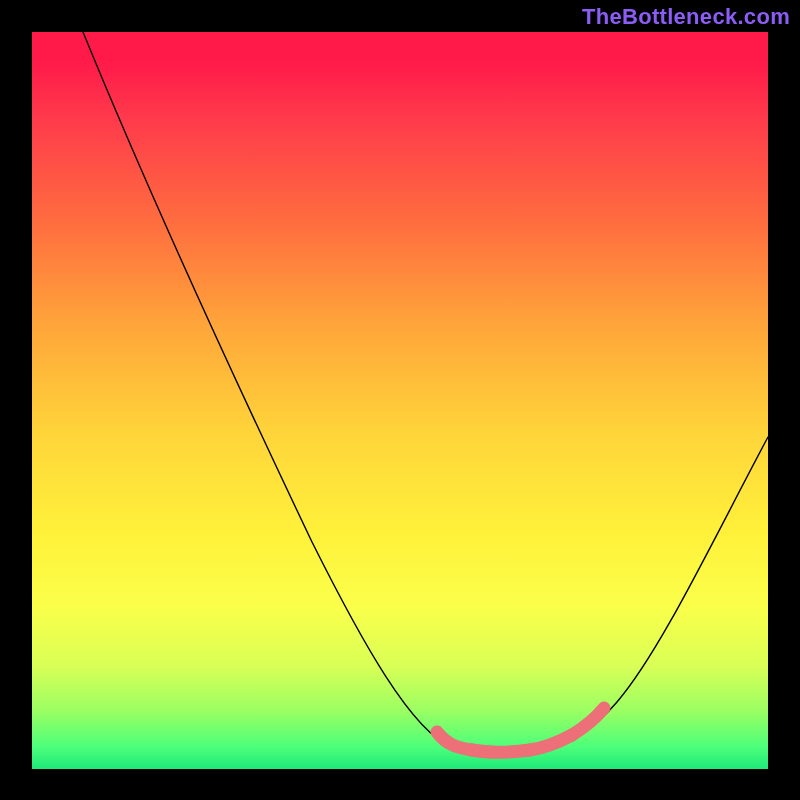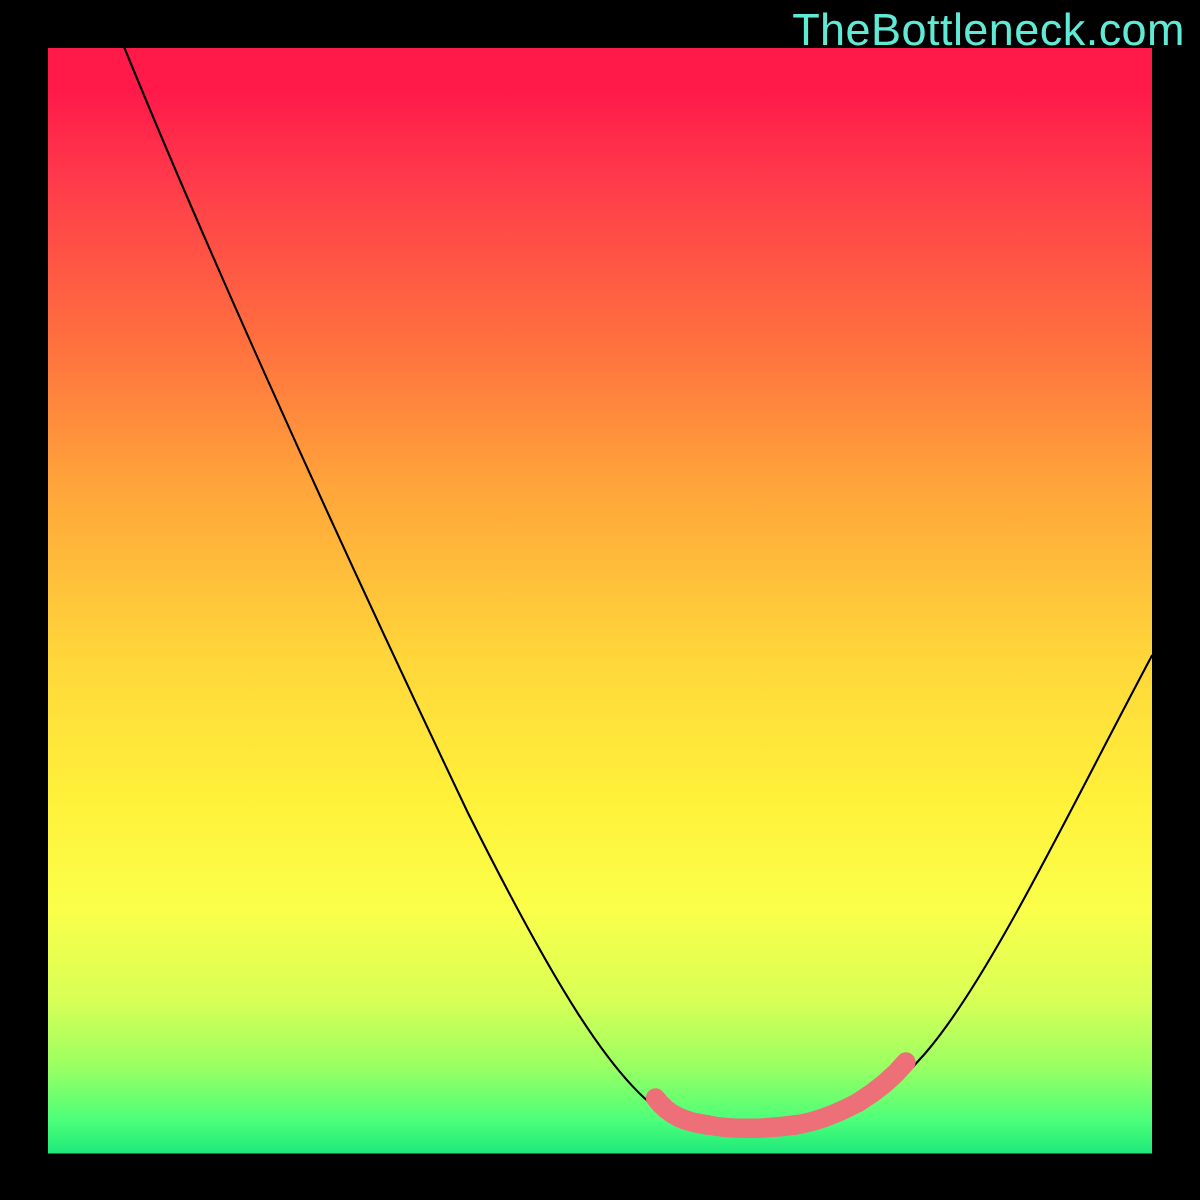--- a/index.html
+++ b/index.html
@@ -14,23 +14,23 @@
   .frame {
     position: relative;
     width: 800px;
     height: 800px;
     background: #000;
   }
   .watermark {
     position: absolute;
     top: 4px;
     right: 10px;
-    color: #5eead4;
-    font-size: 30px;
-    font-weight: 400;
+    color: #8b5cf6;
+    font-size: 22px;
+    font-weight: 700;
     letter-spacing: 0.3px;
     z-index: 10;
   }
   .plot {
     position: absolute;
     left: 32px;
     top: 32px;
     width: 736px;
     height: 737px;
   }

